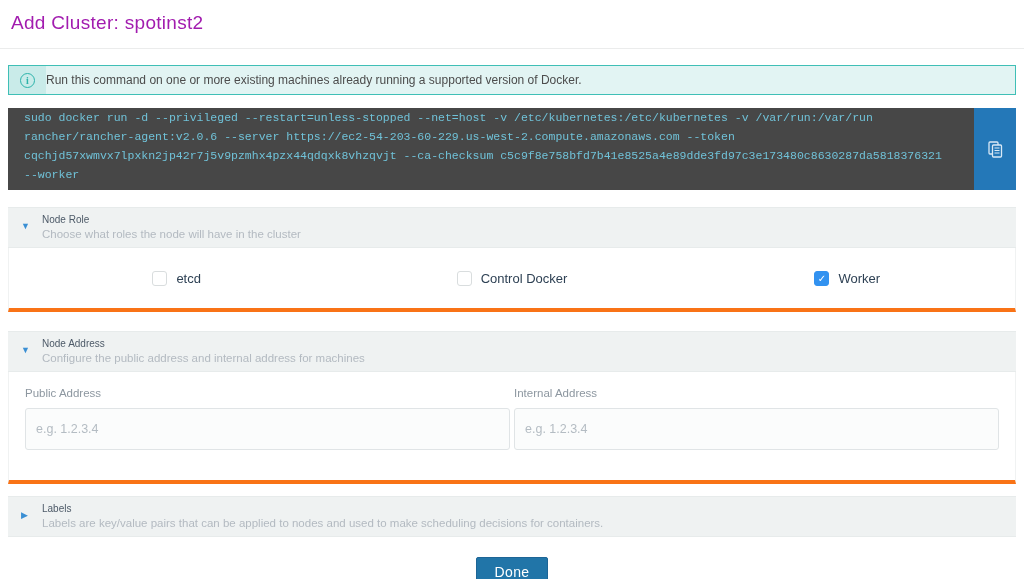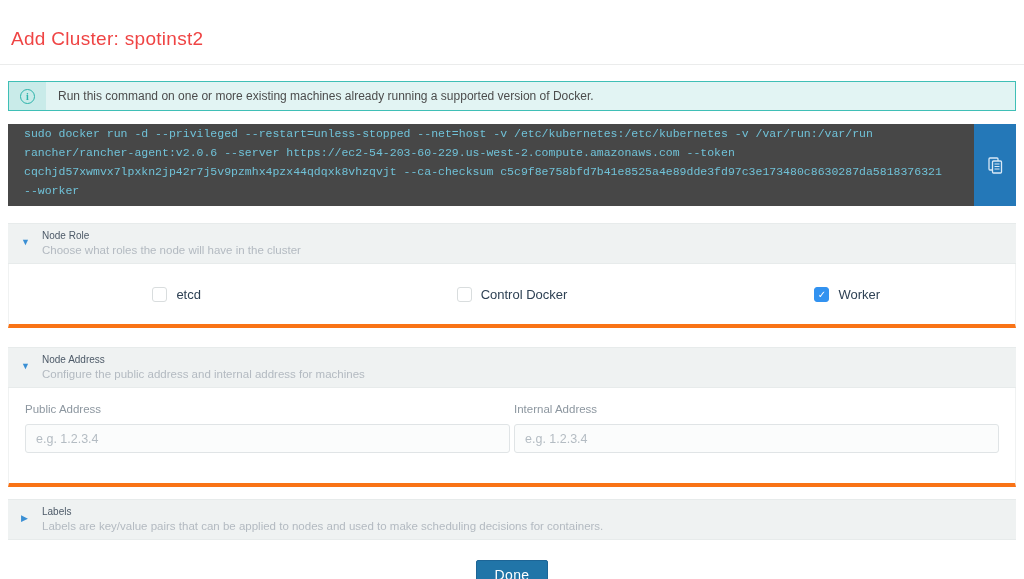--- a/index.html
+++ b/index.html
@@ -6,23 +6,23 @@
   html, body { margin: 0; padding: 0; }
   body {
     width: 1024px; height: 579px; overflow: hidden;
     background: #ffffff;
     font-family: "Liberation Sans", sans-serif;
     color: #333;
   }
 
   
   .page-title {
-    margin: 0; padding: 28px 0 0 11px;
+    margin: 0; padding: 12px 0 0 11px;
     font-size: 19px; font-weight: 400; letter-spacing: .3px;
-    color: #ef4444;
+    color: #a21caf;
   }
   .title-divider {
     margin: 14px 0 0 0; border: none; border-top: 1px solid #ebecec;
   }
 
   
   .banner {
     margin: 16px 8px 0 8px; height: 30px;
     display: flex; align-items: stretch;
     background: #e2f4f3; border: 1px solid #3fbfb6;
@@ -31,21 +31,21 @@
     width: 37px; flex: 0 0 37px; background: #c9ebe9;
     display: flex; align-items: center; justify-content: center;
   }
   .info-icon {
     width: 15px; height: 15px; border-radius: 50%;
     border: 1px solid #2cb3aa; color: #2cb3aa;
     font-size: 10px; line-height: 13px; text-align: center;
     font-family: "Liberation Serif", serif; font-style: normal; font-weight: bold;
     display: inline-block;
   }
-  .banner-text { align-self: center; padding: 0 12px; font-size: 12px; color: #4c4c4c; }
+  .banner-text { align-self: center; padding: 0 0; font-size: 12px; color: #4c4c4c; }
 
   
   .code-row { margin: 13px 8px 0 8px; display: flex; align-items: stretch; }
   .code-block {
     flex: 1; background: #474747; padding: 0 16px 6px 16px; margin: 0;
     font-family: "Liberation Mono", monospace;
     font-size: 11.5px; line-height: 19px; color: #70c2d8;
   }
   .code-line { white-space: pre; }
   .copy-btn {
@@ -91,21 +91,21 @@
     width: 13px; height: 13px; line-height: 14px;
     color: #fff; font-size: 10px; text-align: center;
   }
   .role-label { margin-left: 9px; font-size: 13px; color: #2e4154; }
 
   
   .address-form { display: flex; gap: 4px; padding: 15px 16px 30px 16px; }
   .field { flex: 1; }
   .field-label { font-size: 11.5px; color: #8d97a0; margin-bottom: 9px; }
   .text-input {
-    width: 100%; height: 29px; padding: 0 10px;
+    width: 100%; height: 42px; padding: 0 10px;
     border: 1px solid #e0e4e6; border-radius: 3px; background: #fbfcfc;
     font-family: "Liberation Sans", sans-serif; font-size: 12.5px; color: #333;
   }
   .text-input::placeholder { color: #b4bcc3; opacity: 1; }
 
   
   .footer { text-align: center; margin-top: 20px; }
   .done-btn {
     background: #2175a8; border: 1px solid #1d6596; border-radius: 2px;
     color: #ffffff; font-size: 14px; letter-spacing: .4px;

